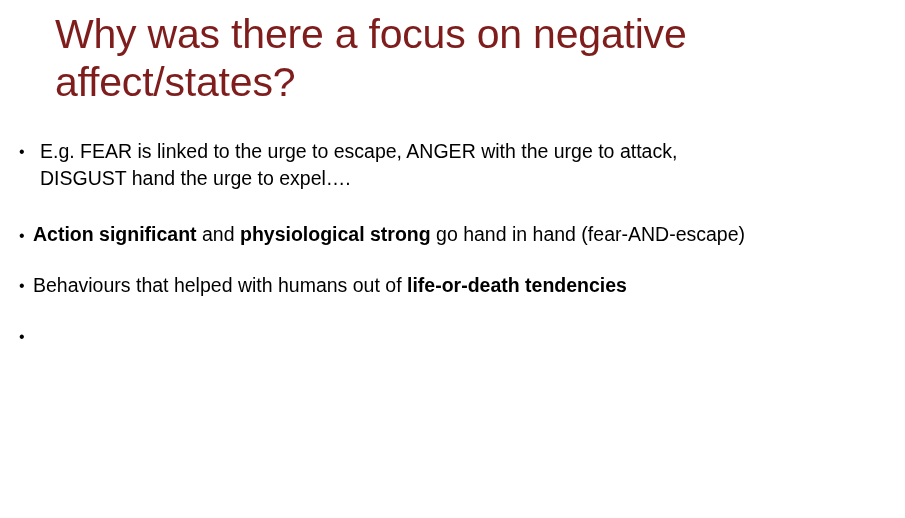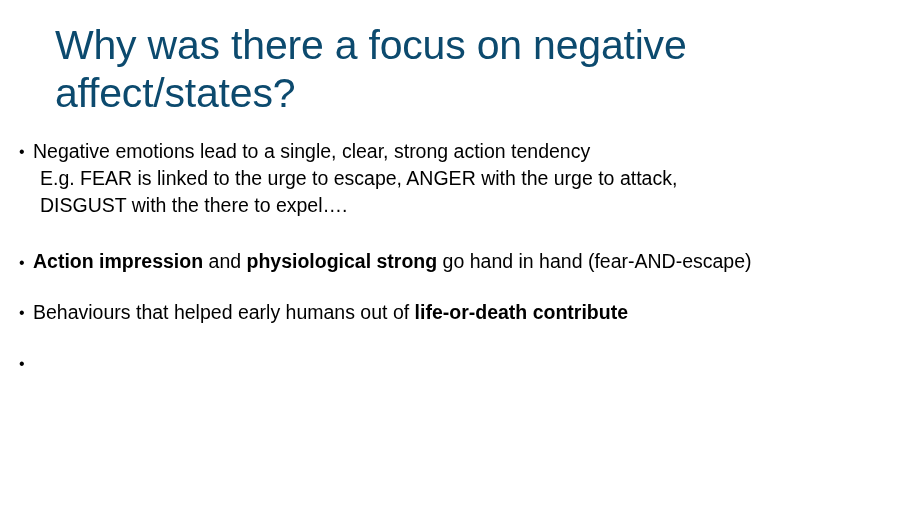--- a/index.html
+++ b/index.html
@@ -26,23 +26,22 @@
   
   .slide-title {
     position: absolute;
     left: 55px;
     top: 10px;
     width: 800px;
     font-size: 41px;
     font-weight: 300;
     line-height: 48px;
     letter-spacing: -0.2px;
-    color: #0c4a6e;
+    color: #7f1d1d;
     white-space: pre-line;
-    margin-top: 11px;
   }
 
   
   .body {
     position: absolute;
     left: 0;
     top: 138px;
     width: 905px;
   }
 
@@ -94,37 +93,36 @@
 <body>
 
 <div class="slide">
 
   <div class="slide-title">Why was there a focus on negative affect/states?</div>
 
   <div class="body">
 
     <div class="bullet-block">
       <span class="dot">•</span>
-      <span class="bullet-line">Negative emotions lead to a single, clear, strong action tendency</span>
       <span class="sub-line">E.g. FEAR is linked to the urge to escape, ANGER with the urge to attack,</span>
-      <span class="sub-line">DISGUST with the there to expel….</span>
+      <span class="sub-line">DISGUST hand the urge to expel….</span>
     </div>
 
     <div class="gap-lg"></div>
 
     <div class="bullet-block tight">
       <span class="dot">•</span>
-      <span class="bold">Action impression</span><span> and </span><span class="bold">physiological strong</span><span> go hand in hand (fear-AND-escape)</span>
+      <span class="bold">Action significant</span><span> and </span><span class="bold">physiological strong</span><span> go hand in hand (fear-AND-escape)</span>
     </div>
 
     <div class="gap-md"></div>
 
     <div class="bullet-block">
       <span class="dot">•</span>
-      <span>Behaviours that helped early humans out of </span><span class="bold">life-or-death contribute</span>
+      <span>Behaviours that helped with humans out of </span><span class="bold">life-or-death tendencies</span>
     </div>
 
     <div class="gap-sm"></div>
 
     <div class="bullet-block tight">
       <span class="dot">•</span>
     </div>
 
   </div>
 </div>

